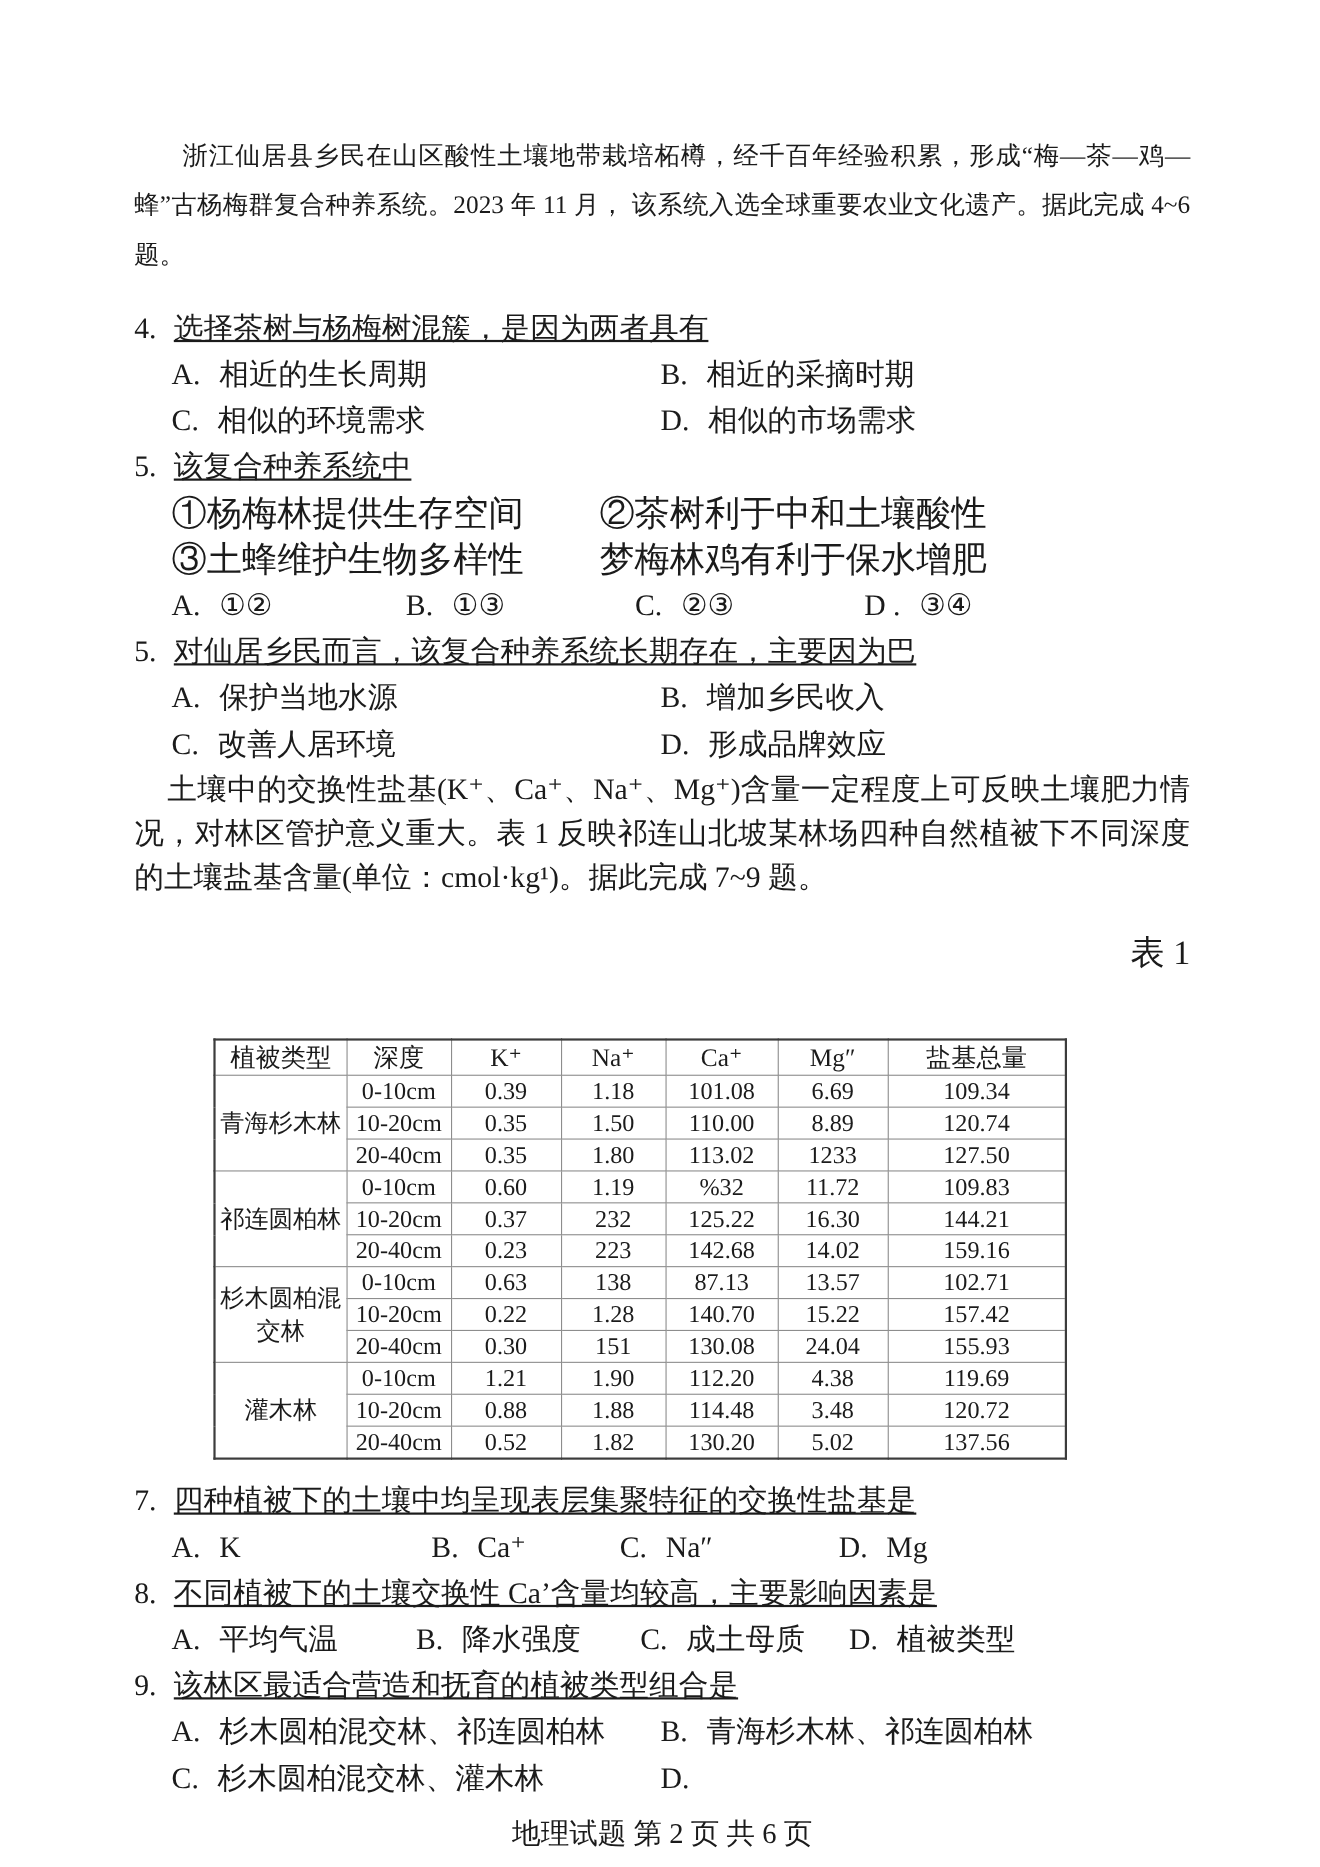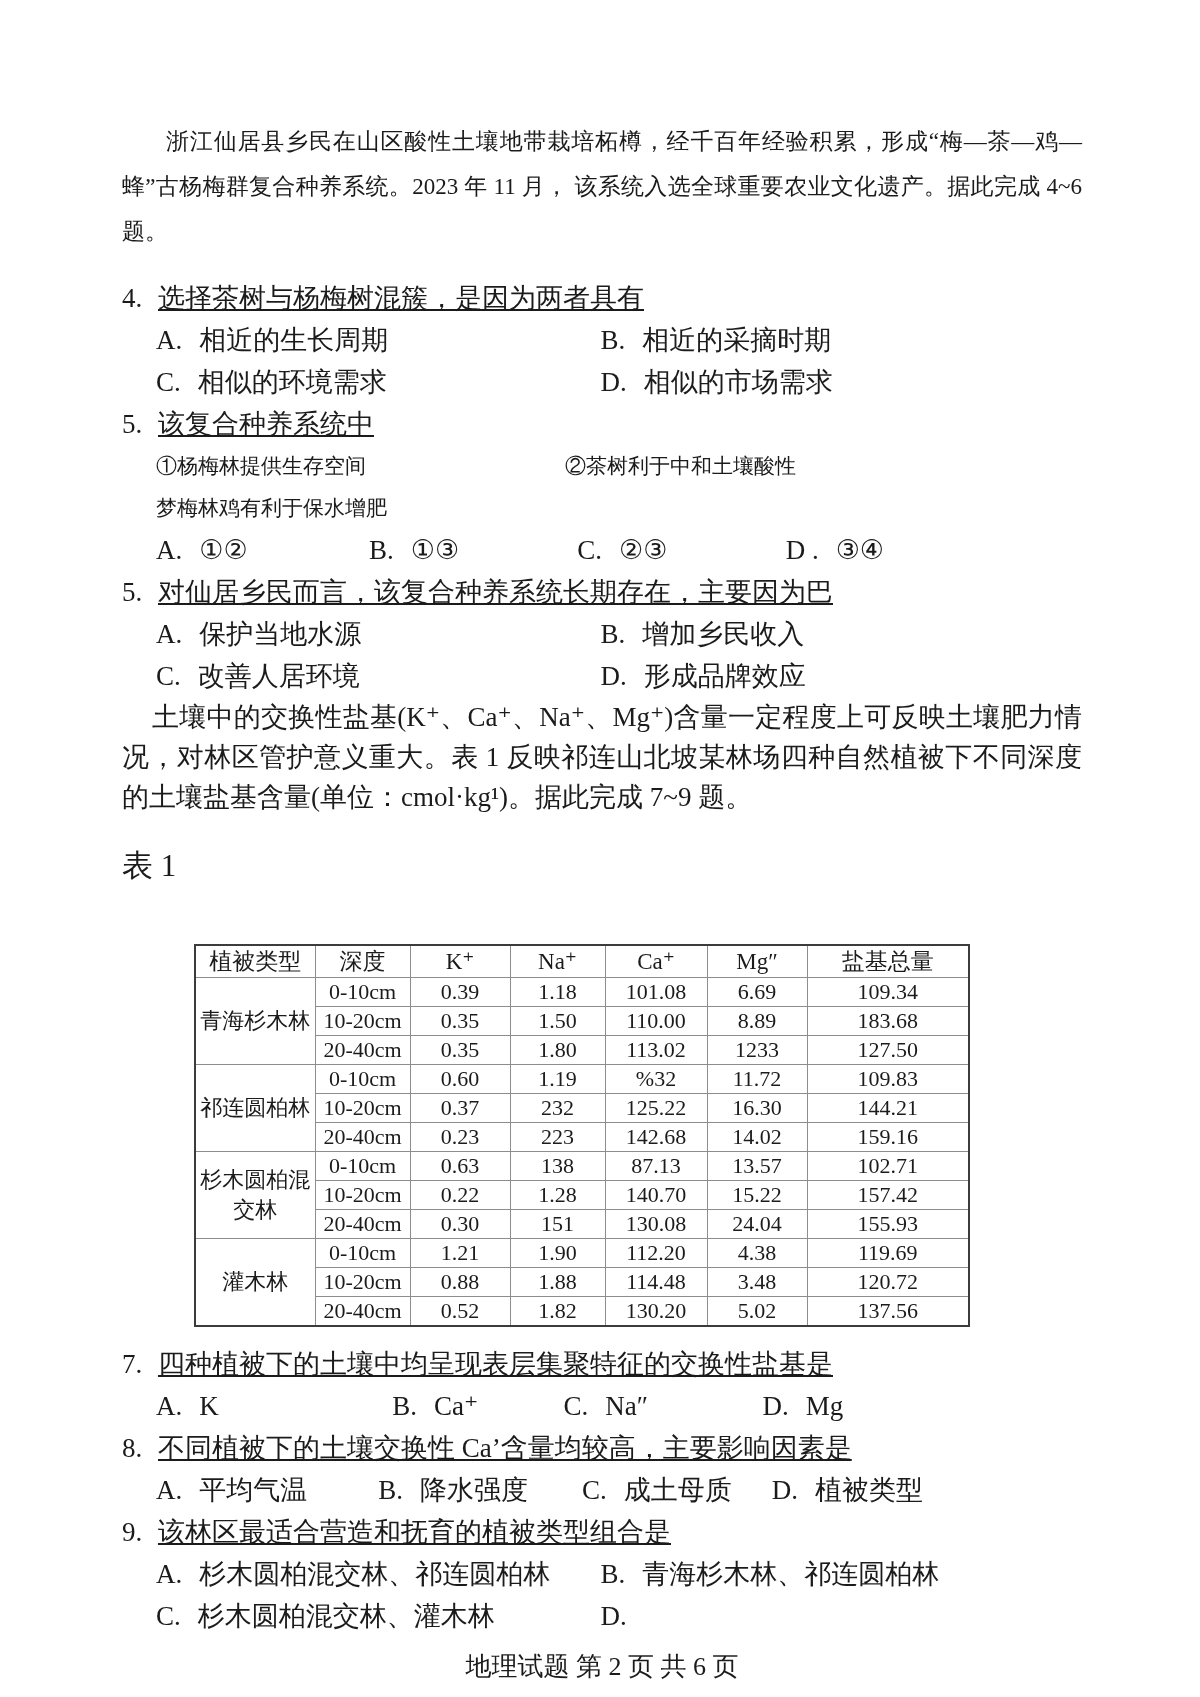--- a/index.html
+++ b/index.html
@@ -14,25 +14,25 @@
   .para2 { font-size:27px; line-height:40px; text-indent:30px; margin-top:0; text-align:justify; }
   .q-row { display:flex; font-size:27px; line-height:42px; }
   .q-num { width:36px; flex:none; }
   .q-stem { flex:1;text-decoration:underline; }
   .opts { display:grid; padding-left:34px; font-size:27px; line-height:42px; }
   .opts2  { grid-template-columns:48% 52%; }
   .opts4a { grid-template-columns:23% 22.5% 22.5% 32%; }
   .opts4b { grid-template-columns:25.5% 18.5% 21.5% 34.5%; }
   .opts4c { grid-template-columns:24% 22% 20.5% 33.5%; }
   .subs { display:grid; grid-template-columns:42% 58%; padding-left:34px;
-          font-size:21px; line-height:42px;gap:20px; }
+          font-size:32px; line-height:42px; }
   .opt { display:flex; }
   .opt-label { margin-right:17px; white-space:nowrap; }
   .q4 { margin-top:14px; }
-  .tbl-title { margin-top:10px; text-align:left; font-size:31px; line-height:44px; }
+  .tbl-title { margin-top:10px; text-align:right; font-size:31px; line-height:44px; }
   .tbl-wrap { margin-top:56px; margin-left:72px; }
   table.soil { border-collapse:collapse; table-layout:fixed; width:774px;
                border:2px solid #3c3c3c; }
   table.soil th, table.soil td {
     border:1px solid #8d8d8d; text-align:center; font-size:22px;
     height:28px; padding:0 2px; font-weight:normal; overflow:hidden;
   }
   table.soil th { font-size:23px; }
   table.soil col.c-veg { width:120px; }
   table.soil col.c-dep { width:95px; }
@@ -80,20 +80,21 @@
 
   <div class="q-row">
     <span class="q-num">5.</span>
     <span class="q-stem">该复合种养系统中</span>
   </div>
   <div class="subs">
     <span>①杨梅林提供生存空间</span>
     <span>②茶树利于中和土壤酸性</span>
   </div>
   <div class="subs">
+    <span>③土蜂维护生物多样性</span>
     <span>梦梅林鸡有利于保水增肥</span>
   </div>
   <div class="opts opts4a">
     <span class="opt">
         <span class="opt-label">A.</span>
         <span>①②</span>
       </span>
     <span class="opt">
         <span class="opt-label">B.</span>
         <span>①③</span>
@@ -167,21 +168,21 @@
         <td>101.08</td>
         <td>6.69</td>
         <td>109.34</td>
       </tr>
       <tr>
         <td>10-20cm</td>
         <td>0.35</td>
         <td>1.50</td>
         <td>110.00</td>
         <td>8.89</td>
-        <td>183.68</td>
+        <td>120.74</td>
       </tr>
       <tr>
         <td>20-40cm</td>
         <td>0.35</td>
         <td>1.80</td>
         <td>113.02</td>
         <td>1233</td>
         <td>127.50</td>
       </tr>
 

